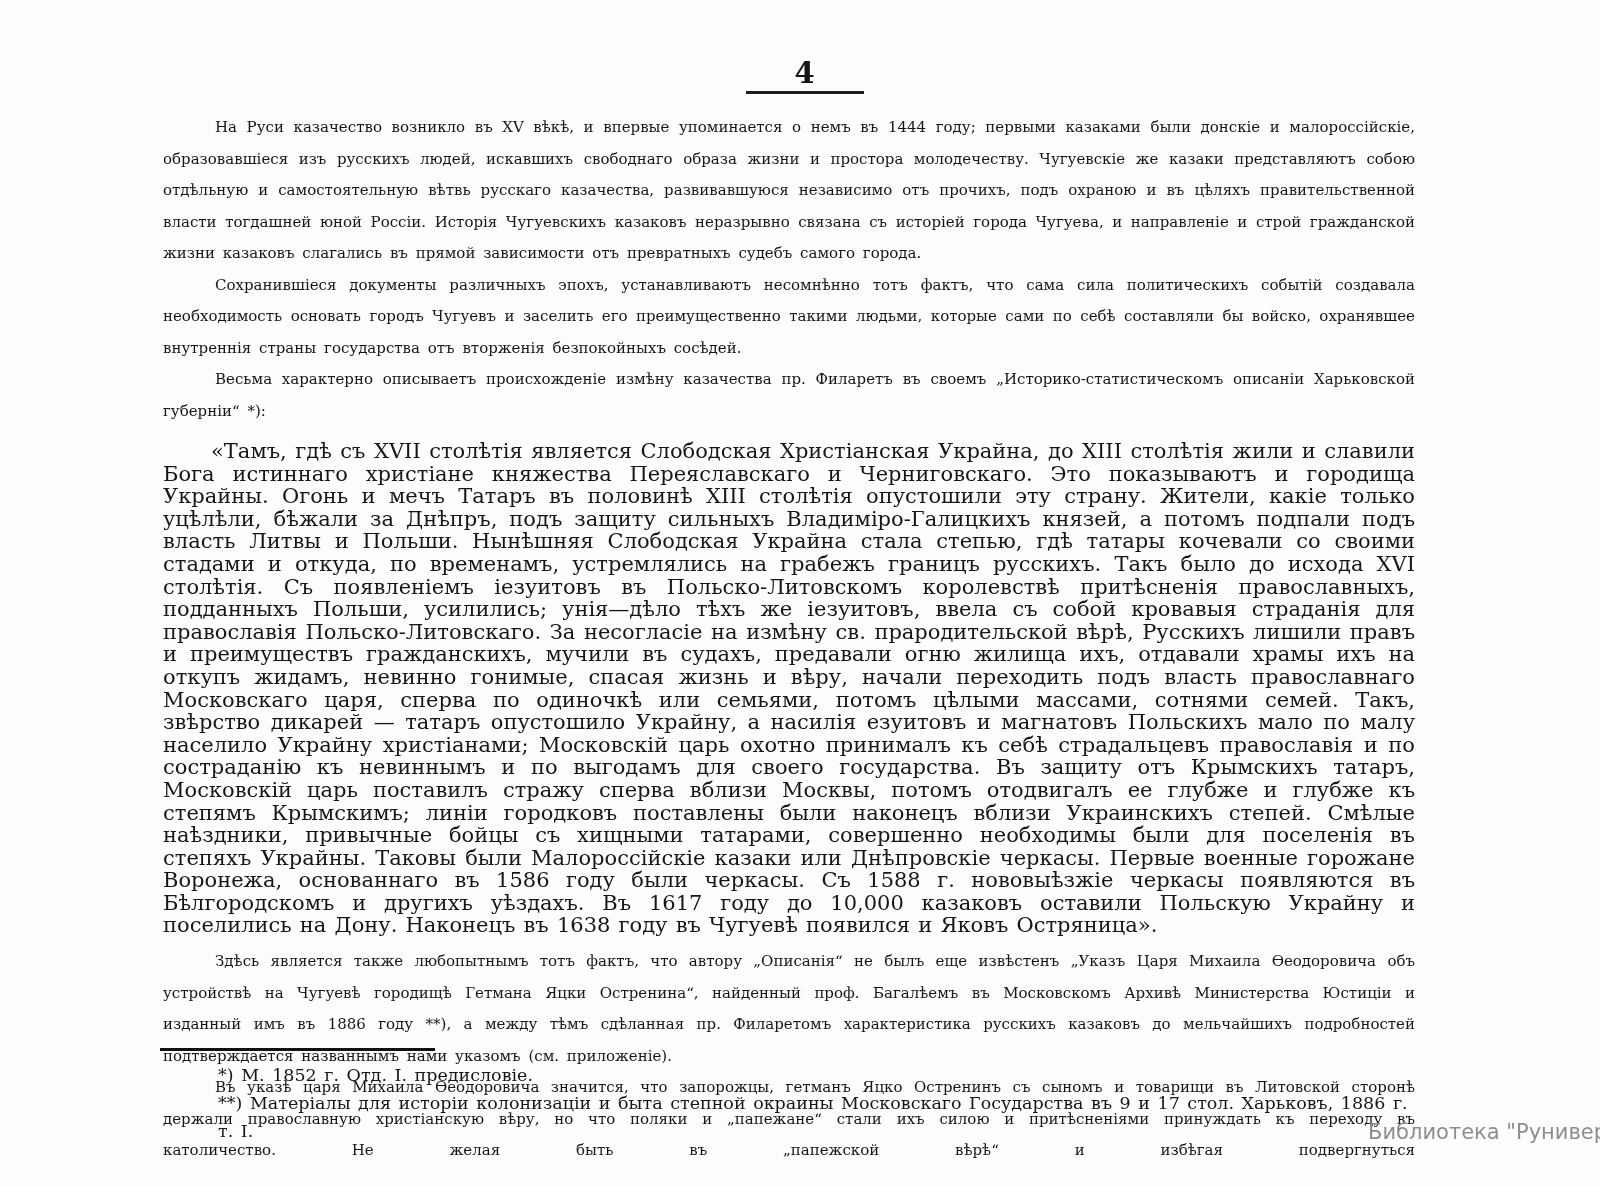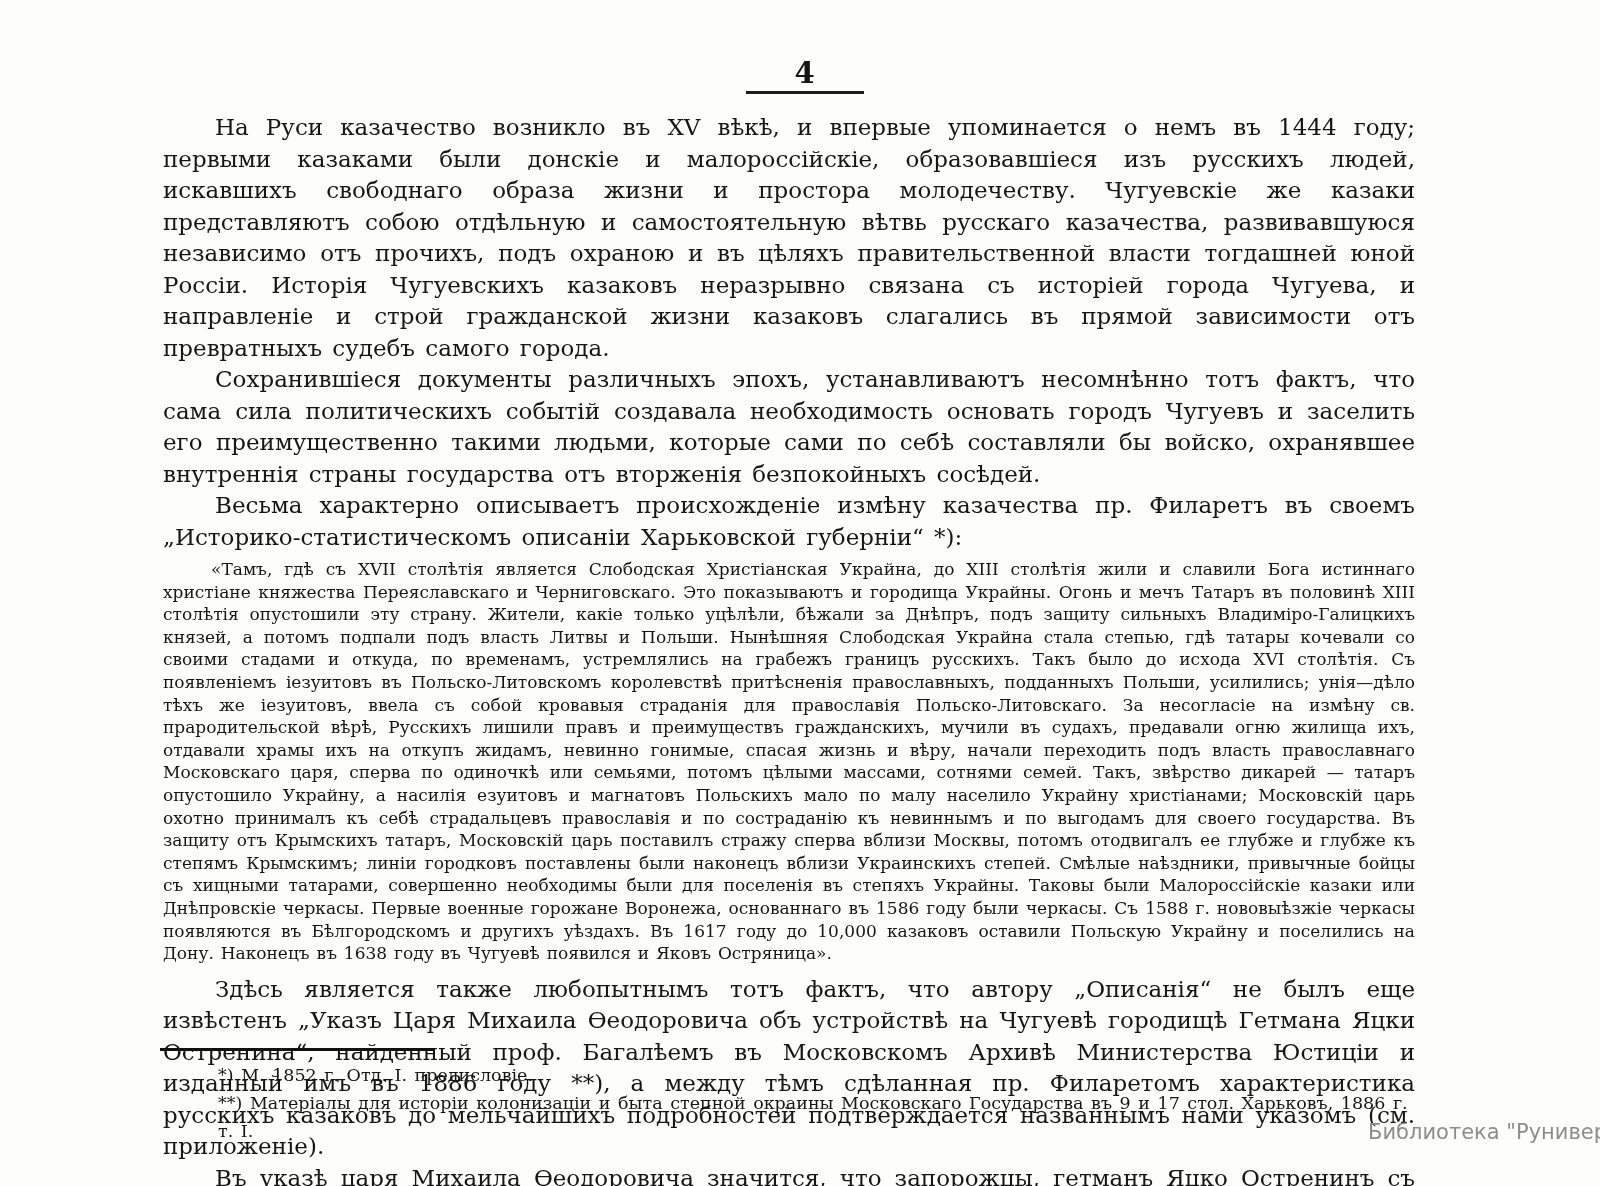--- a/index.html
+++ b/index.html
@@ -42,31 +42,31 @@
   
   .text-block {
     position: absolute;
     top: 112px;
     left: 163px;
     width: 1252px;
     text-align: justify;
   }
   .para {
     margin: 0;
-    font-size: 23px;
+    font-size: 15px;
     line-height: 31.5px;
     text-indent: 52px;
     word-spacing: 3px;
   }
   .para.continues {
     text-align-last: justify;
   }
   .quote {
-    margin: 5px 0 9px 0;
-    font-size: 17px;
+    margin: 13px 0 9px 0;
+    font-size: 21px;
     line-height: 22.6px;
     text-indent: 48px;
     word-spacing: 1.5px;
   }
   
   .footnote-block {
     position: absolute;
     top: 1048px;
     left: 160px;
     width: 1252px;

